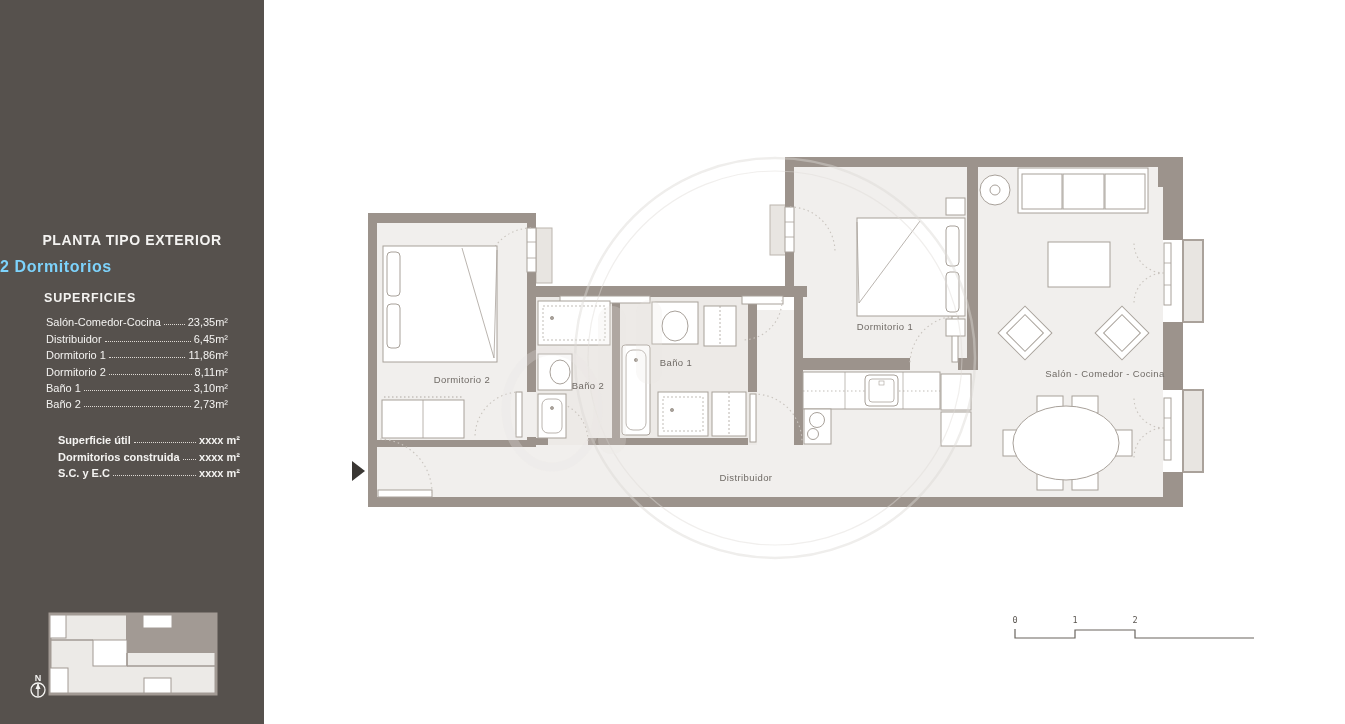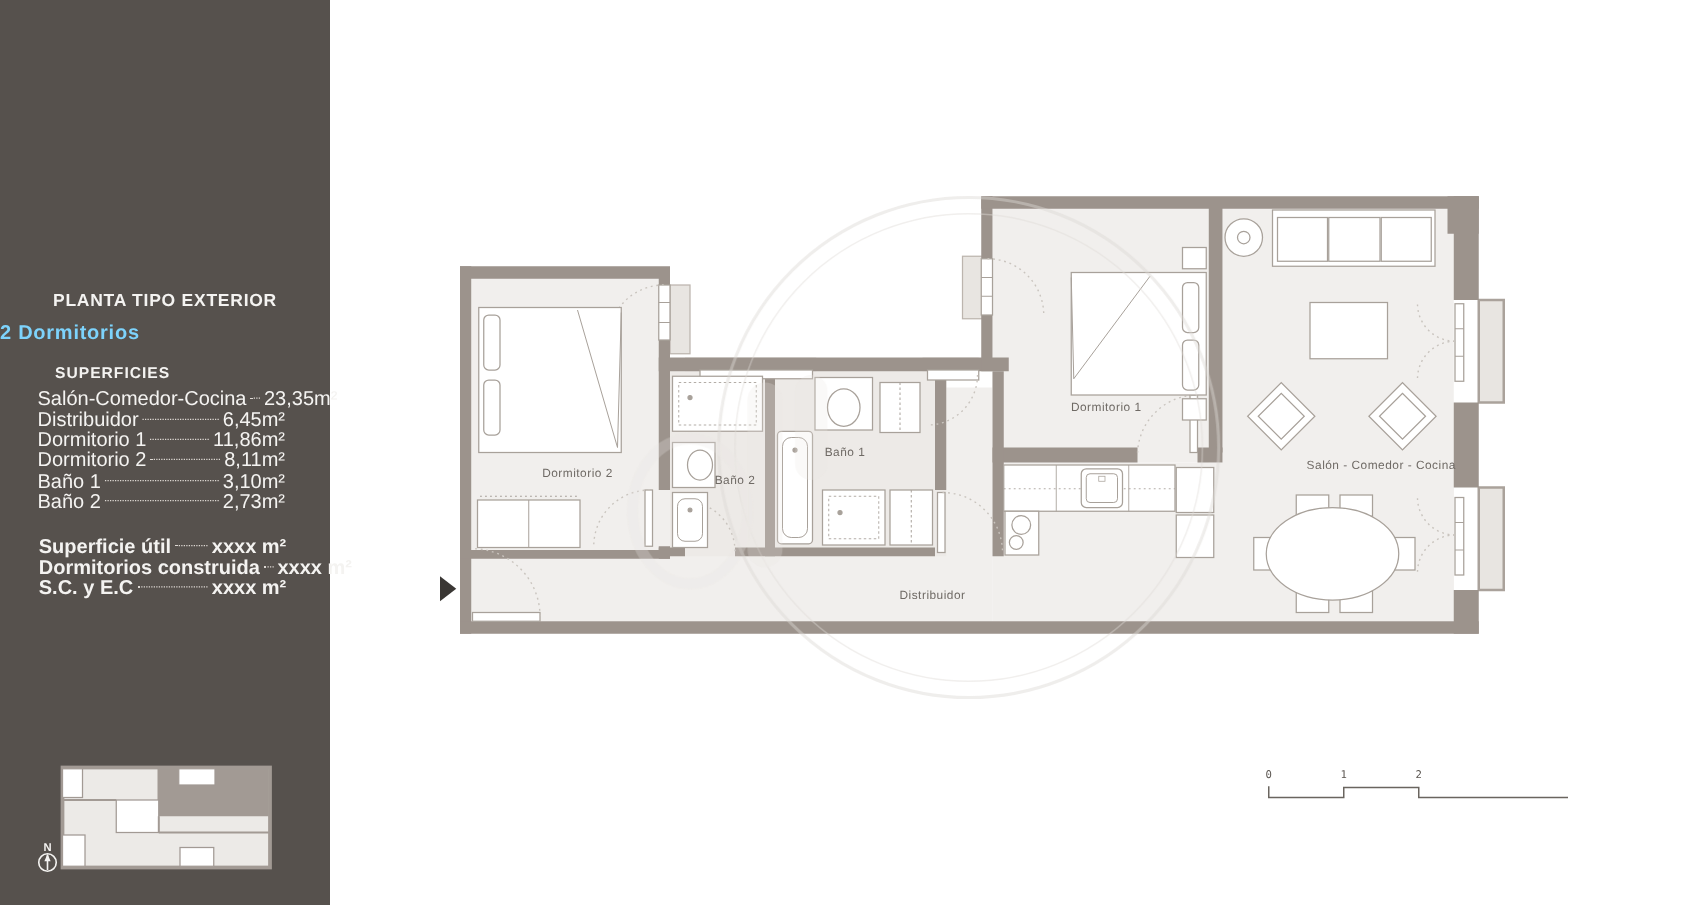--- a/index.html
+++ b/index.html
@@ -8,22 +8,22 @@
   
   .sidebar{position:absolute;left:0;top:0;width:264px;height:724px;
            background:#56514d;color:#f4f3f1;}
   .sb-title{position:absolute;left:0;top:232px;width:264px;text-align:center;
             font-size:14px;font-weight:bold;letter-spacing:.6px;}
   .sb-title2{position:absolute;left:0;top:258px;width:264px;text-align:left;
             font-size:16px;font-weight:bold;letter-spacing:.6px;color:#7dd3fc;}
   .sb-heading{position:absolute;left:44px;top:291px;font-size:12.5px;
               font-weight:bold;letter-spacing:.8px;}
   .sb-list{position:absolute;left:30px;top:312px;width:198px;}
-  .sb-list2{position:absolute;left:31px;top:430px;width:198px;}
-  .sb-row{display:flex;align-items:center;height:16.4px;font-size:16px;}
+  .sb-list2{position:absolute;left:42px;top:430px;width:198px;}
+  .sb-row{display:flex;align-items:flex-end;height:16.4px;font-size:11px;margin-left:16px;}
   .sb-row .lbl{white-space:nowrap;}
   .sb-row .dots{flex:1;border-bottom:1.6px dotted #ded9d4;margin:0 3px 3px 3px;min-width:8px;}
   .sb-row .val{white-space:nowrap;}
   .sb-list2 .sb-row{font-weight:bold;}
   
   .plan-label{position:absolute;transform:translate(-50%,-50%);
               color:#6f6a65;font-size:9.5px;letter-spacing:.4px;white-space:nowrap;}
   .tick-label{position:absolute;transform:translate(-50%,0);
               color:#5b5651;font-size:8.5px;font-family:"DejaVu Sans Mono","Liberation Mono",monospace;}
   svg{position:absolute;left:0;top:0;}

